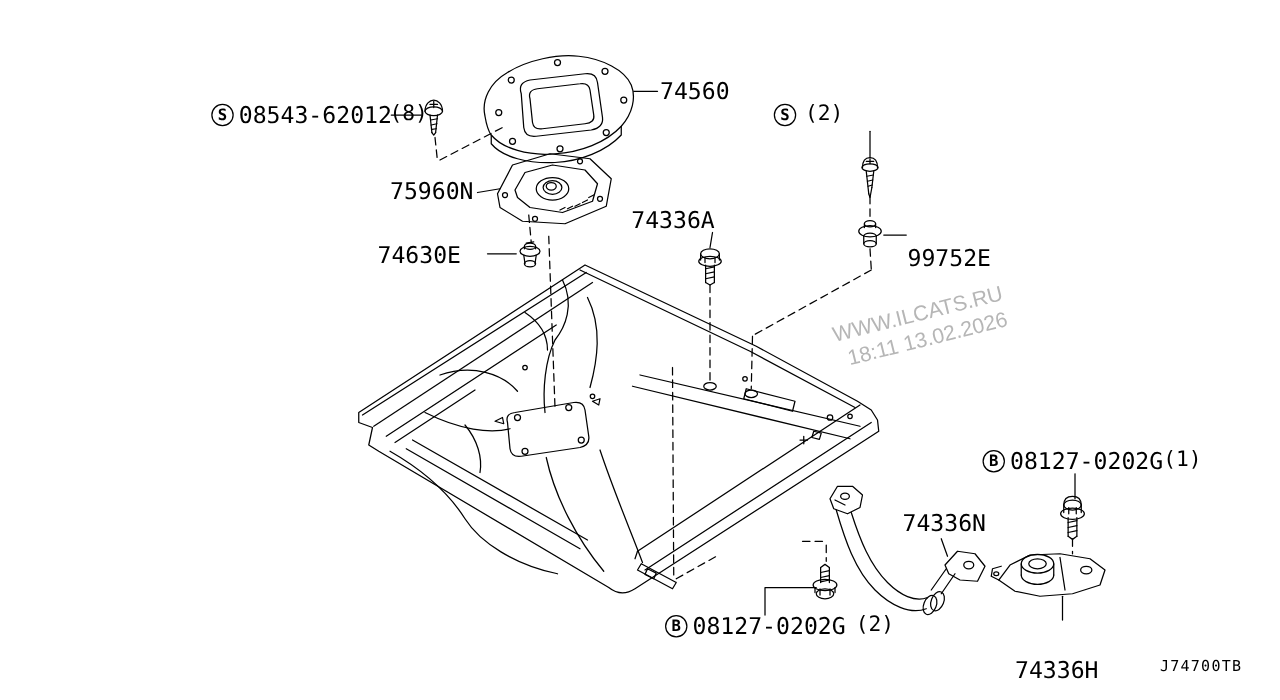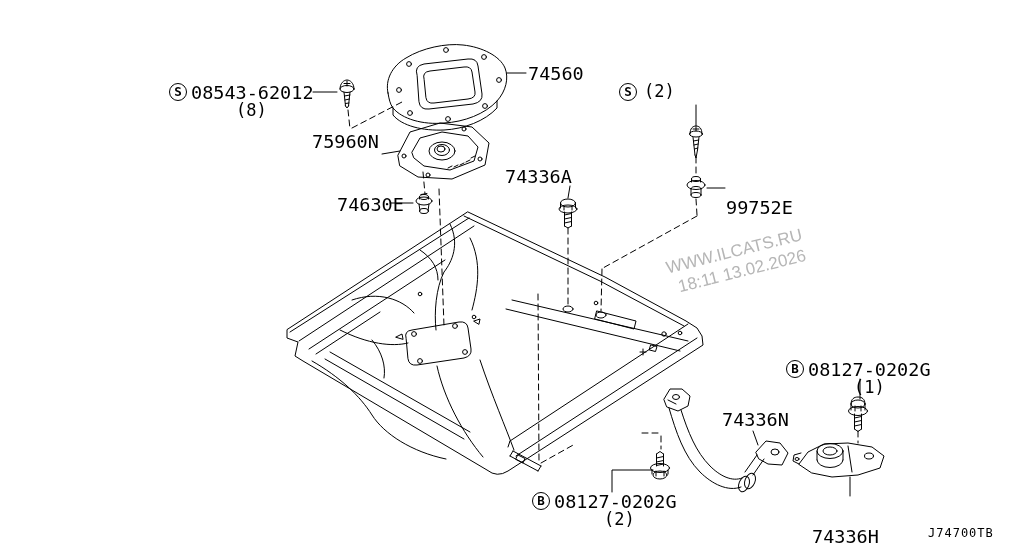--- a/index.html
+++ b/index.html
@@ -1,21 +1,21 @@
 <!DOCTYPE html>
 <html><head>
 <meta charset="utf-8">
 <style>
   html,body{margin:0;padding:0;background:#fff;}
   .stage{position:relative;width:1024px;height:560px;background:#ffffff;overflow:hidden;
          font-family:"DejaVu Sans Mono","Liberation Mono",monospace;color:#000;}
   svg.art{position:absolute;left:0;top:0;}
   .lbl{position:absolute;display:flex;align-items:flex-start;gap:4px;
        font-size:18.5px;line-height:19px;white-space:nowrap;color:#000;}
-  .lbl .col{display:flex;flex-direction:column;text-align:center;}
+  .lbl .col{display:flex;flex-direction:row;}
   .pfx{display:inline-block;width:18px;height:18px;box-sizing:border-box;
        border:1.6px solid #000;border-radius:50%;font-size:12.5px;line-height:15px;
        text-align:center;font-weight:bold;flex:0 0 auto;}
   .pn{letter-spacing:0px;}
   .qty{font-size:17px;line-height:17px;}
   .code{position:absolute;font-size:12px;letter-spacing:1px;}
   .wm{position:absolute;left:664px;top:258px;font-family:"Liberation Sans","DejaVu Sans",sans-serif;
       font-size:17px;line-height:21px;color:#b6b6b6;transform:rotate(-14deg);
       transform-origin:0 0;white-space:nowrap;user-select:none;}
   .wm .l2{margin-left:7px;}
@@ -231,29 +231,29 @@
     <span class="pn">74560</span>
   </div>
 
   <div class="lbl" style="left:619px;top:83px">
     <span class="pfx">S</span>
     <div class="col">
       <span class="qty" style="margin-left:3px">(2)</span>
     </div>
   </div>
 
-  <div class="lbl" style="left:312px;top:132px">
+  <div class="lbl" style="left:312px;top:144px">
     <span class="pn">75960N</span>
   </div>
 
   <div class="lbl" style="left:505px;top:167px">
     <span class="pn">74336A</span>
   </div>
 
-  <div class="lbl" style="left:337px;top:195px">
+  <div class="lbl" style="left:302px;top:195px">
     <span class="pn">74630E</span>
   </div>
 
   <div class="lbl" style="left:726px;top:198px">
     <span class="pn">99752E</span>
   </div>
 
   <div class="lbl" style="left:786px;top:360px">
     <span class="pfx">B</span>
     <div class="col">

